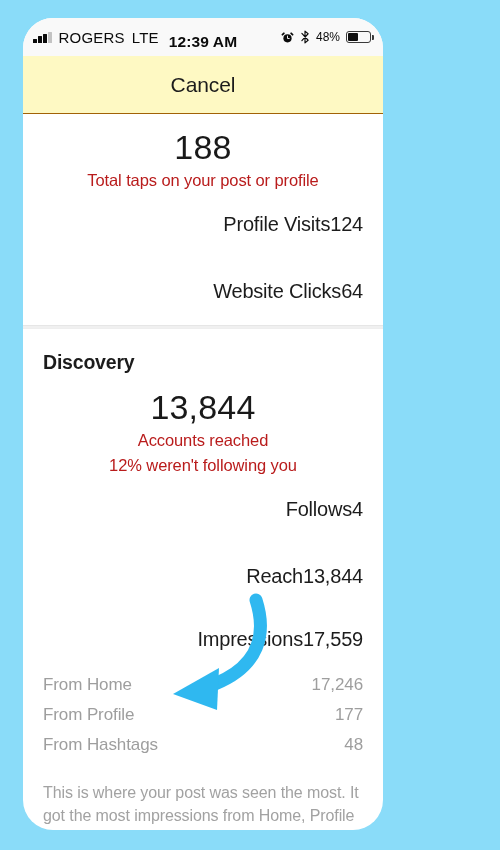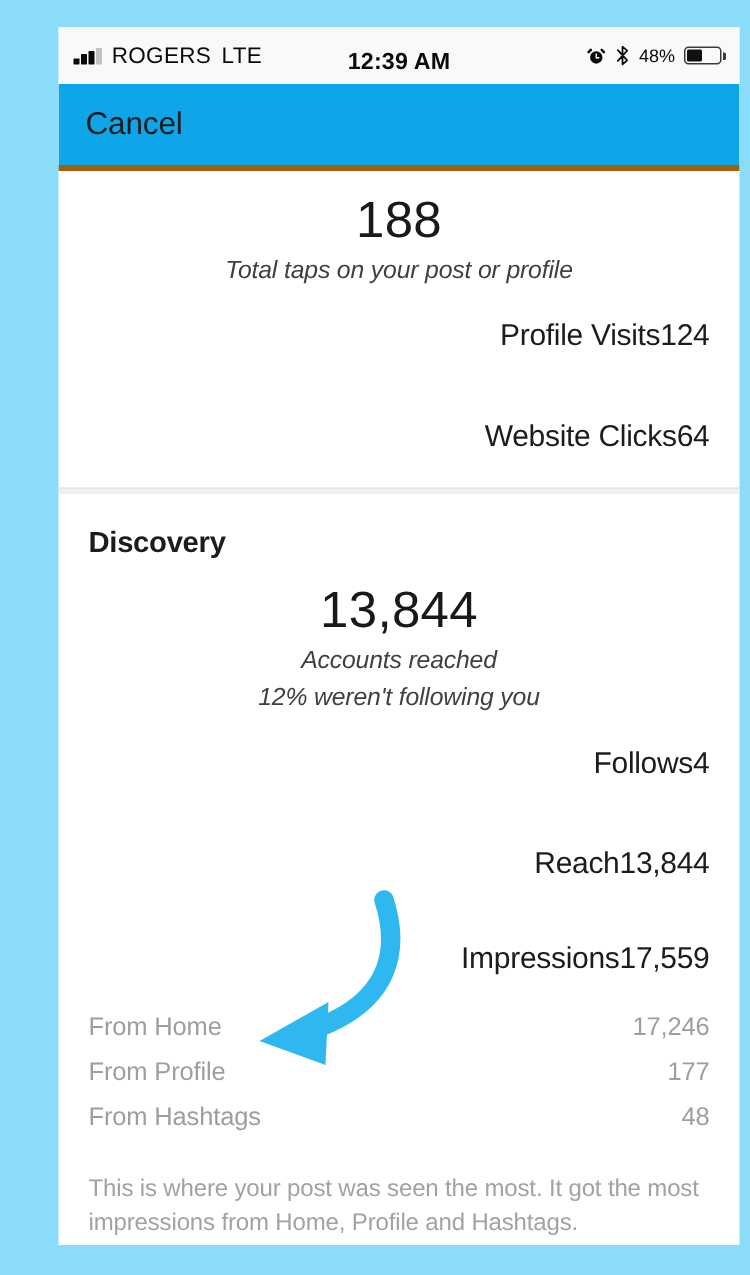--- a/index.html
+++ b/index.html
@@ -11,24 +11,25 @@
   }
   #root {
     position:relative;
     width:500px; height:850px;
     background:#8adcf9;
     overflow:hidden;
   }
   
   .phone {
     position:absolute;
-    left:39px; top:18px;
-    width:454px; height:812px;
+    left:23px; top:18px;
+    width:360px; height:812px;
     background:#ffffff;
     overflow:hidden;
+    border-radius:30px;
   }
 
   
   .statusbar {
     position:relative;
     height:38px;
     background:#f9f9f9;
     display:flex; align-items:center;
     padding:0 12px 0 10px;
     font-size:15px;
@@ -53,46 +54,46 @@
   }
   .batt::after {
     content:""; position:absolute; right:-3.6px; top:3.3px;
     width:2px; height:4.5px; background:#3a3a3a; border-radius:0 1px 1px 0;
   }
   .batt span { display:block; height:100%; width:48%; background:#101010; border-radius:1px; }
   .alarm-ic, .bt-ic { display:block; }
 
   
   .navbar {
-    height:58px; background:#0ea5e9;
-    border-bottom:4px solid #a16207;
+    height:58px; background:#fef9c3;
+    border-bottom:1px solid #a16207;
     display:flex; align-items:center;
     position:relative;
     padding:0 18px;
+    justify-content:center;
   }
   .nav-cancel { font-size:21px; color:#1c1c1c; letter-spacing:-.1px; }
   .nav-title  {
     position:absolute; left:0; right:0; text-align:center;
     font-size:21px; font-weight:bold; color:#1c1c1c; letter-spacing:-.2px;
   }
 
   
   .section { padding:0 20px; }
   .divider { height:4px; background:#f0f0f0; border-top:1px solid #e6e6e6;
              border-bottom:1px solid #eeeeee; }
 
   .hero { text-align:center; padding-top:14px; }
   .hero-num {
     font-size:34px; color:#191919; letter-spacing:.2px; line-height:1.15;
     font-weight:400;
   }
   .hero-sub {
-    font-size:16.5px; color:#404040; line-height:1.35; margin-top:2px;
+    font-size:16.5px; color:#b91c1c; line-height:1.35; margin-top:2px;
     letter-spacing:-.1px;
-    font-style:italic;
   }
 
   .row {
     display:flex; align-items:center; justify-content:flex-end;
     height:67px; font-size:20px; color:#1c1c1c; letter-spacing:-.2px;
   }
   .row.tight { height:60px; }
   .row-label { }
   .row-value { }
 

